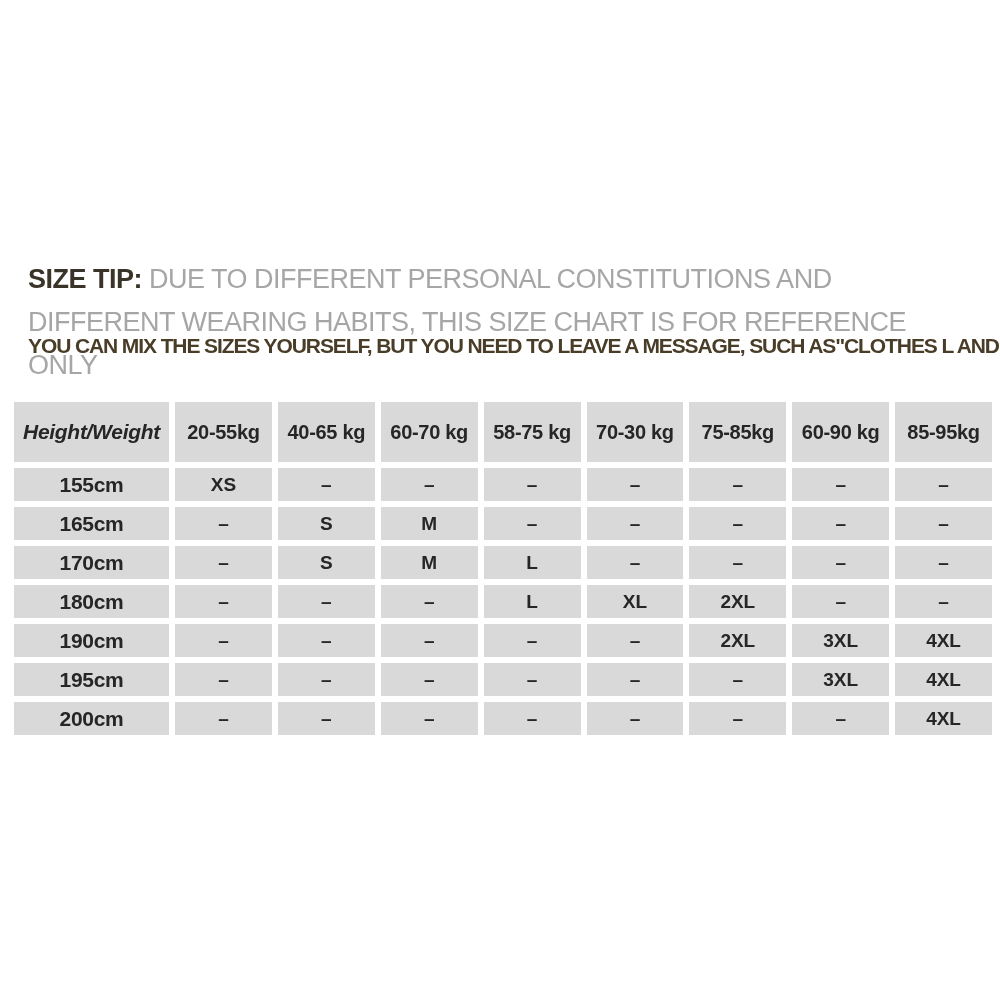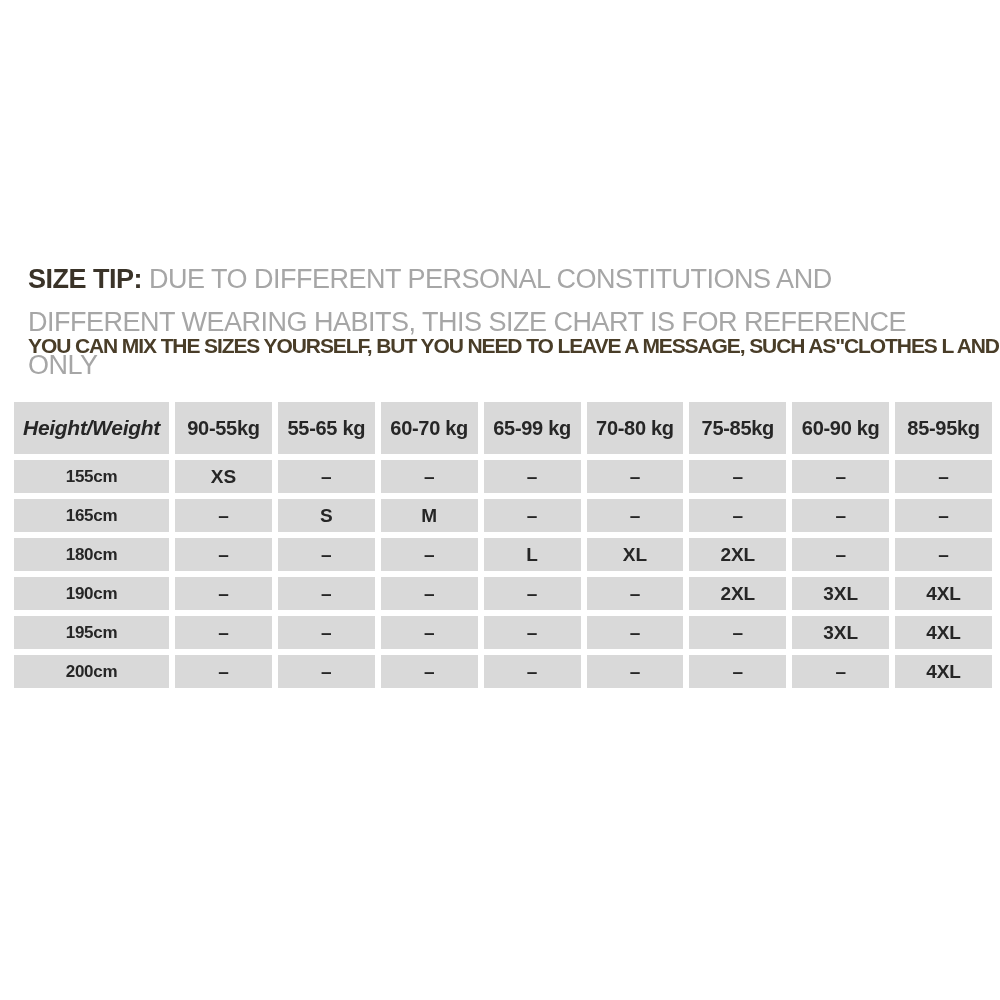--- a/index.html
+++ b/index.html
@@ -55,35 +55,35 @@
   th, td {
     background: var(--cell-bg, #d9d9d9);
     color: var(--cell-text, #262626);
     text-align: center;
     vertical-align: middle;
     font-weight: 700;
     padding: 0;
     overflow: hidden;
   }
   thead th {
-    height: 52px;
+    height: 60px;
     font-size: 20px;
     letter-spacing: -0.3px;
     text-align: center;
   }
   thead th.first {
     font-style: italic;
     font-size: 21px;
   }
   tbody td {
     height: 33px;
     font-size: 19px;
   }
   tbody td.height-cell {
-    font-size: 17px;
+    font-size: 21px;
     letter-spacing: -0.3px;
   }
 </style>
 </head>
 <body>
 
 <div class="page">
 
   <div class="notice">
     <span class="tip-label">SIZE TIP:</span>
@@ -93,25 +93,25 @@
   <div class="mix">YOU CAN MIX THE SIZES YOURSELF, BUT YOU NEED TO LEAVE A MESSAGE, SUCH AS"CLOTHES L AND PANTS XL"</div>
 
   <table class="size-table">
     <colgroup>
       <col class="col-first">
       <col span="8">
     </colgroup>
     <thead>
       <tr id="chart-head">
           <th class="first">Height/Weight</th>
-          <th>90-55kg</th>
-          <th>55-65 kg</th>
+          <th>20-55kg</th>
+          <th>40-65 kg</th>
           <th>60-70 kg</th>
-          <th>65-99 kg</th>
-          <th>70-80 kg</th>
+          <th>58-75 kg</th>
+          <th>70-30 kg</th>
           <th>75-85kg</th>
           <th>60-90 kg</th>
           <th>85-95kg</th>
         </tr>
     </thead>
     <tbody id="chart-body">
         <tr>
           <td class="height-cell">155cm</td>
           <td>XS</td>
           <td>–</td>
@@ -121,20 +121,31 @@
           <td>–</td>
           <td>–</td>
           <td>–</td>
         </tr>
         <tr>
           <td class="height-cell">165cm</td>
           <td>–</td>
           <td>S</td>
           <td>M</td>
           <td>–</td>
+          <td>–</td>
+          <td>–</td>
+          <td>–</td>
+          <td>–</td>
+        </tr>
+        <tr>
+          <td class="height-cell">170cm</td>
+          <td>–</td>
+          <td>S</td>
+          <td>M</td>
+          <td>L</td>
           <td>–</td>
           <td>–</td>
           <td>–</td>
           <td>–</td>
         </tr>
         <tr>
           <td class="height-cell">180cm</td>
           <td>–</td>
           <td>–</td>
           <td>–</td>

